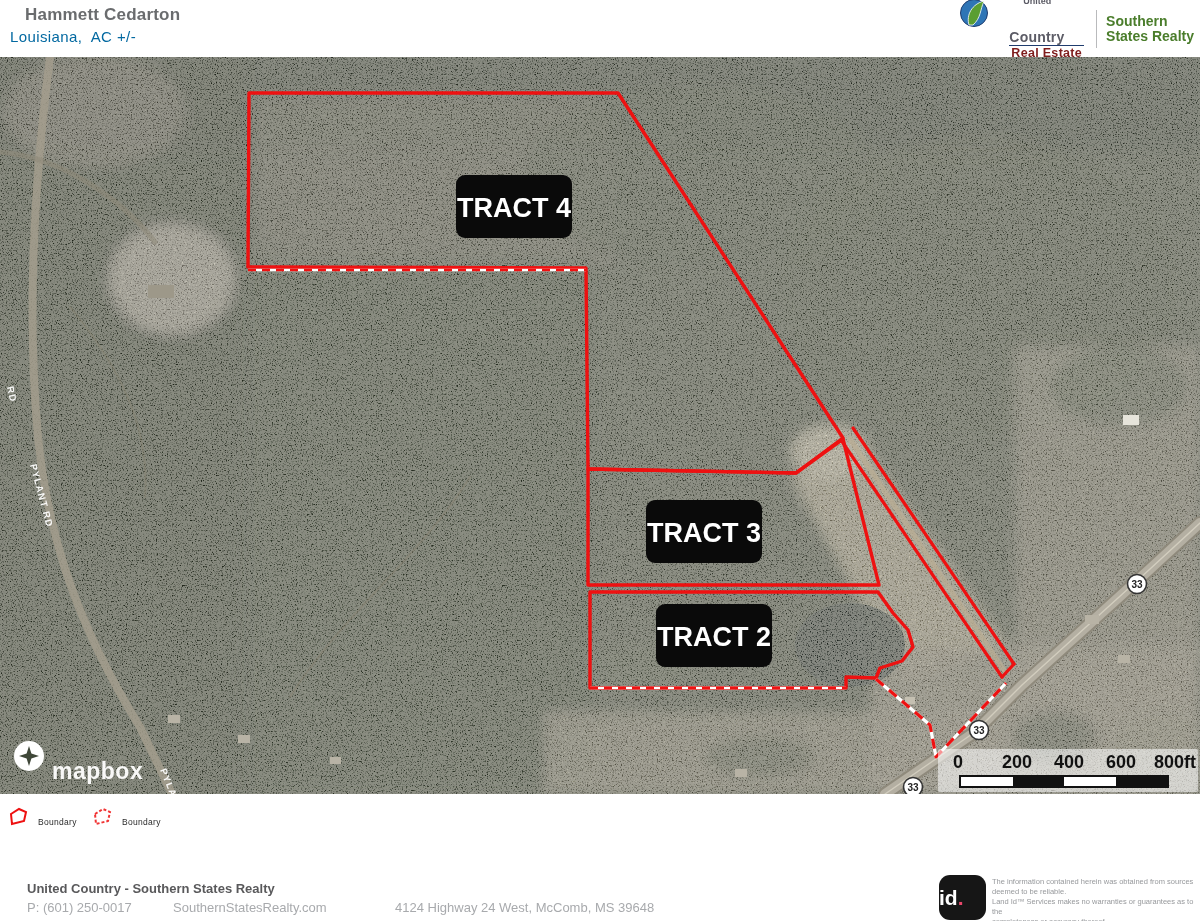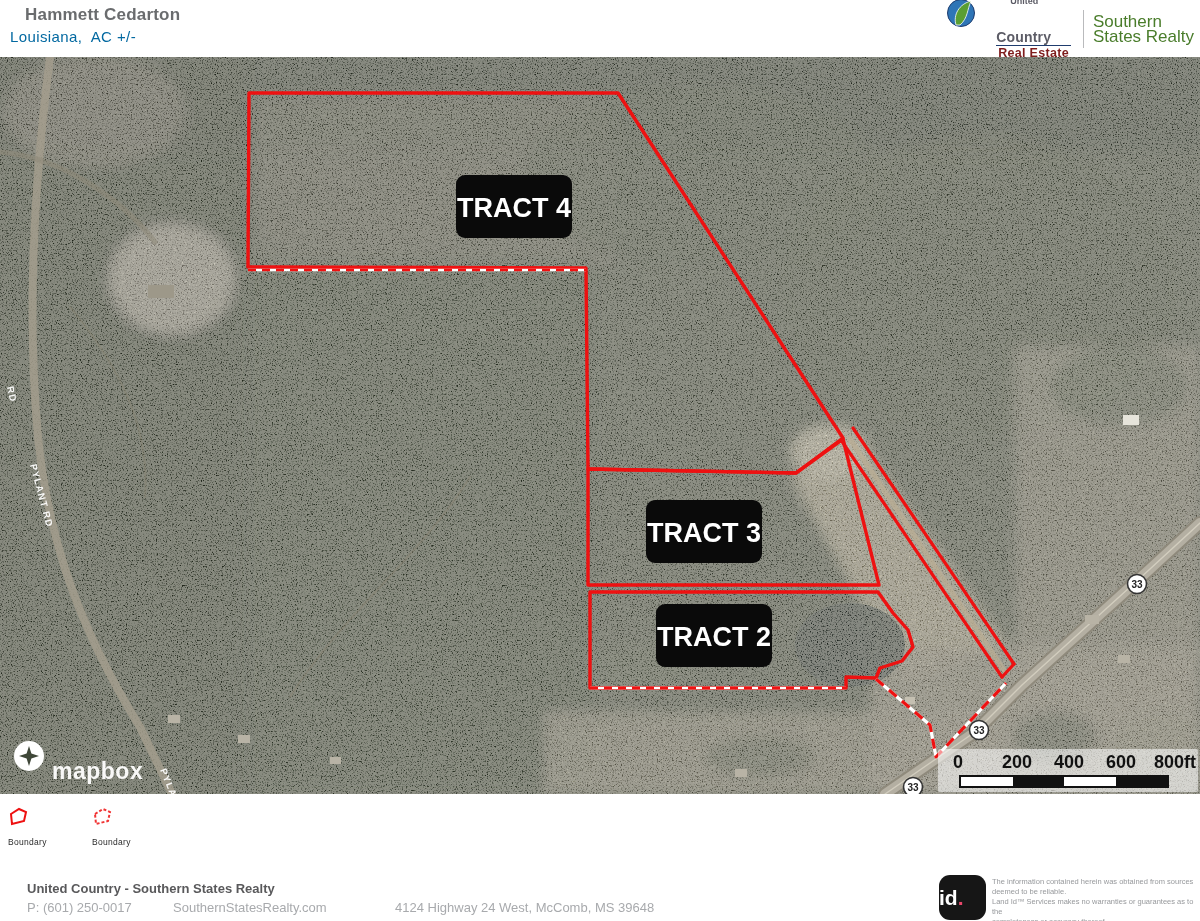--- a/index.html
+++ b/index.html
@@ -11,38 +11,38 @@
   .hdr-title{position:absolute;left:10px;top:5px;font-size:17px;font-weight:bold;color:#6a6c6e;letter-spacing:.2px;margin-left:15px;}
   .hdr-sub{position:absolute;left:10px;top:28px;font-size:15px;color:#0369a1;letter-spacing:.4px;white-space:pre;}
   .logo-area{position:absolute;right:4px;top:6px;display:flex;align-items:center;height:46px;}
   .uc-logo{display:flex;align-items:flex-start;gap:28px;}
   .uc-text{margin-left:-10px;line-height:1;}
   .uc-l1{font-size:9px;color:#5c5c66;font-weight:bold;margin-left:14px;}
   .uc-l2{font-size:14px;color:#5c5c66;font-weight:bold;letter-spacing:.2px;margin-top:24px;}
   .uc-l3{font-size:12.5px;color:#7f1d1d;font-weight:bold;border-top:1.5px solid #1f3c6e;
          border-bottom:1.5px solid #1f3c6e;padding:1px 2px;margin-top:1px;letter-spacing:.3px;}
   .logo-divider{width:1px;height:38px;background:#b9babc;margin:0 9px 0 12px;}
-  .office{line-height:15px;font-size:17px;font-weight:normal;color:#4a7d2b;padding-right:2px;}
+  .office{line-height:15px;font-size:14px;font-weight:bold;color:#4a7d2b;padding-right:2px;}
 
   
   .map{position:absolute;top:57px;left:0;width:1200px;height:737px;background:#49513f;}
   .map svg.base{position:absolute;left:0;top:0;}
 
   .mapbox-logo{position:absolute;left:13px;bottom:9px;display:flex;align-items:center;gap:7px;cursor:pointer;}
   .mapbox-word{color:#fff;font-size:23px;font-weight:bold;letter-spacing:.5px;opacity:.95;margin-top:32px;}
 
   .scalebar{position:absolute;right:2px;bottom:2px;width:260px;height:43px;
             background:rgba(255,255,255,.55);border-radius:2px;}
   .scalebar .lbl{position:absolute;top:3px;transform:translateX(-50%);font-size:18px;font-weight:bold;color:#111;}
   .scalebar .bar{position:absolute;left:21px;top:26px;width:206px;height:9px;border:2px solid #111;display:flex;}
   .scalebar .seg{flex:1;height:100%;}
 
   
   .legend{position:absolute;top:794px;left:0;width:1200px;height:66px;background:#fff;}
-  .legend-item{position:absolute;top:13px;display:flex;align-items:flex-start;gap:10px;flex-direction:column;}
+  .legend-item{position:absolute;top:13px;display:flex;align-items:flex-end;gap:10px;}
   .legend-item span{font-size:8.5px;color:#2b2b2b;letter-spacing:.3px;}
 
   
   .footer{position:absolute;top:860px;left:0;width:1135px;height:61px;background:#fff;}
   .ftr-company{position:absolute;left:27px;top:21px;font-size:13px;font-weight:bold;color:#59595b;}
   .ftr-line{position:absolute;left:27px;top:40px;font-size:13px;color:#a8aaad;display:flex;}
   .ftr-phone{width:146px;}
   .ftr-web{width:222px;}
 
   .id-logo{position:absolute;left:939px;top:875px;width:47px;height:45px;background:#161616;border-radius:11px;

